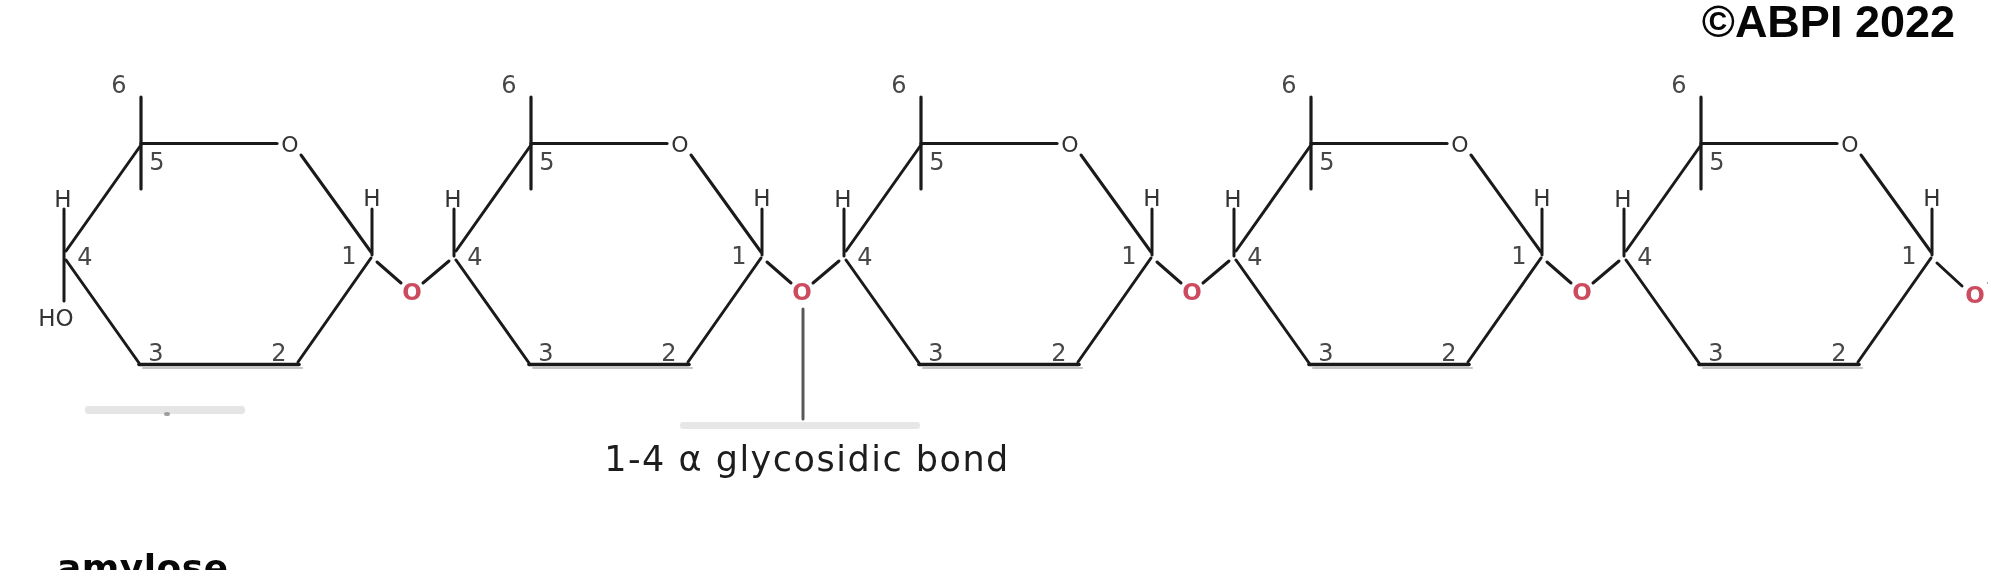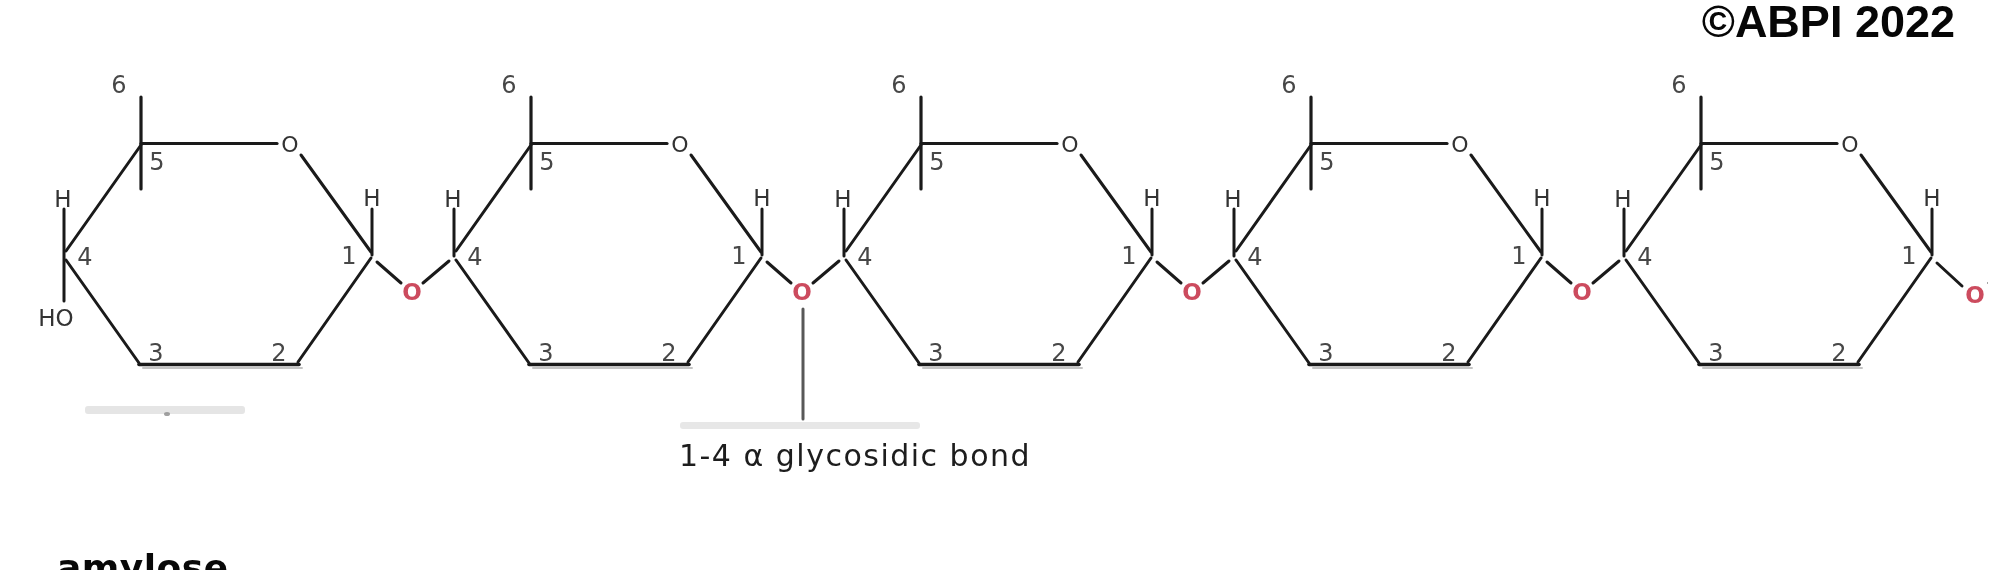--- a/index.html
+++ b/index.html
@@ -1,21 +1,21 @@
 <!DOCTYPE html>
 <html><head>
 <meta charset="utf-8">
 <style>
   html,body{margin:0;padding:0;background:#fff;}
   #stage{position:relative;width:1988px;height:570px;background:#fff;overflow:hidden;
          font-family:"DejaVu Sans",sans-serif;}
   #copyright{position:absolute;top:-4px;right:33px;font-family:"Liberation Sans",sans-serif;
              font-weight:700;font-size:45px;color:#060606;line-height:normal;}
   #bond-label{position:absolute;top:439px;left:807px;transform:translateX(-50%);
-              font-size:30px;letter-spacing:1.5px;color:#1d1d1d;white-space:nowrap;line-height:1.16;margin-left:48px;}
+              font-size:35px;letter-spacing:1.5px;color:#1d1d1d;white-space:nowrap;line-height:1.16;}
   #title{position:absolute;top:547px;left:57px;font-weight:700;font-size:36px;
          letter-spacing:0.5px;color:#080808;line-height:1.16;}
   svg text{font-family:"DejaVu Sans",sans-serif;}
 </style>
 </head>
 <body>
 
 <div id="stage">
   <div id="copyright">©ABPI 2022</div>
   <svg id="mol" width="2006" height="570" viewBox="0 0 2006 570" xmlns="http://www.w3.org/2000/svg">

